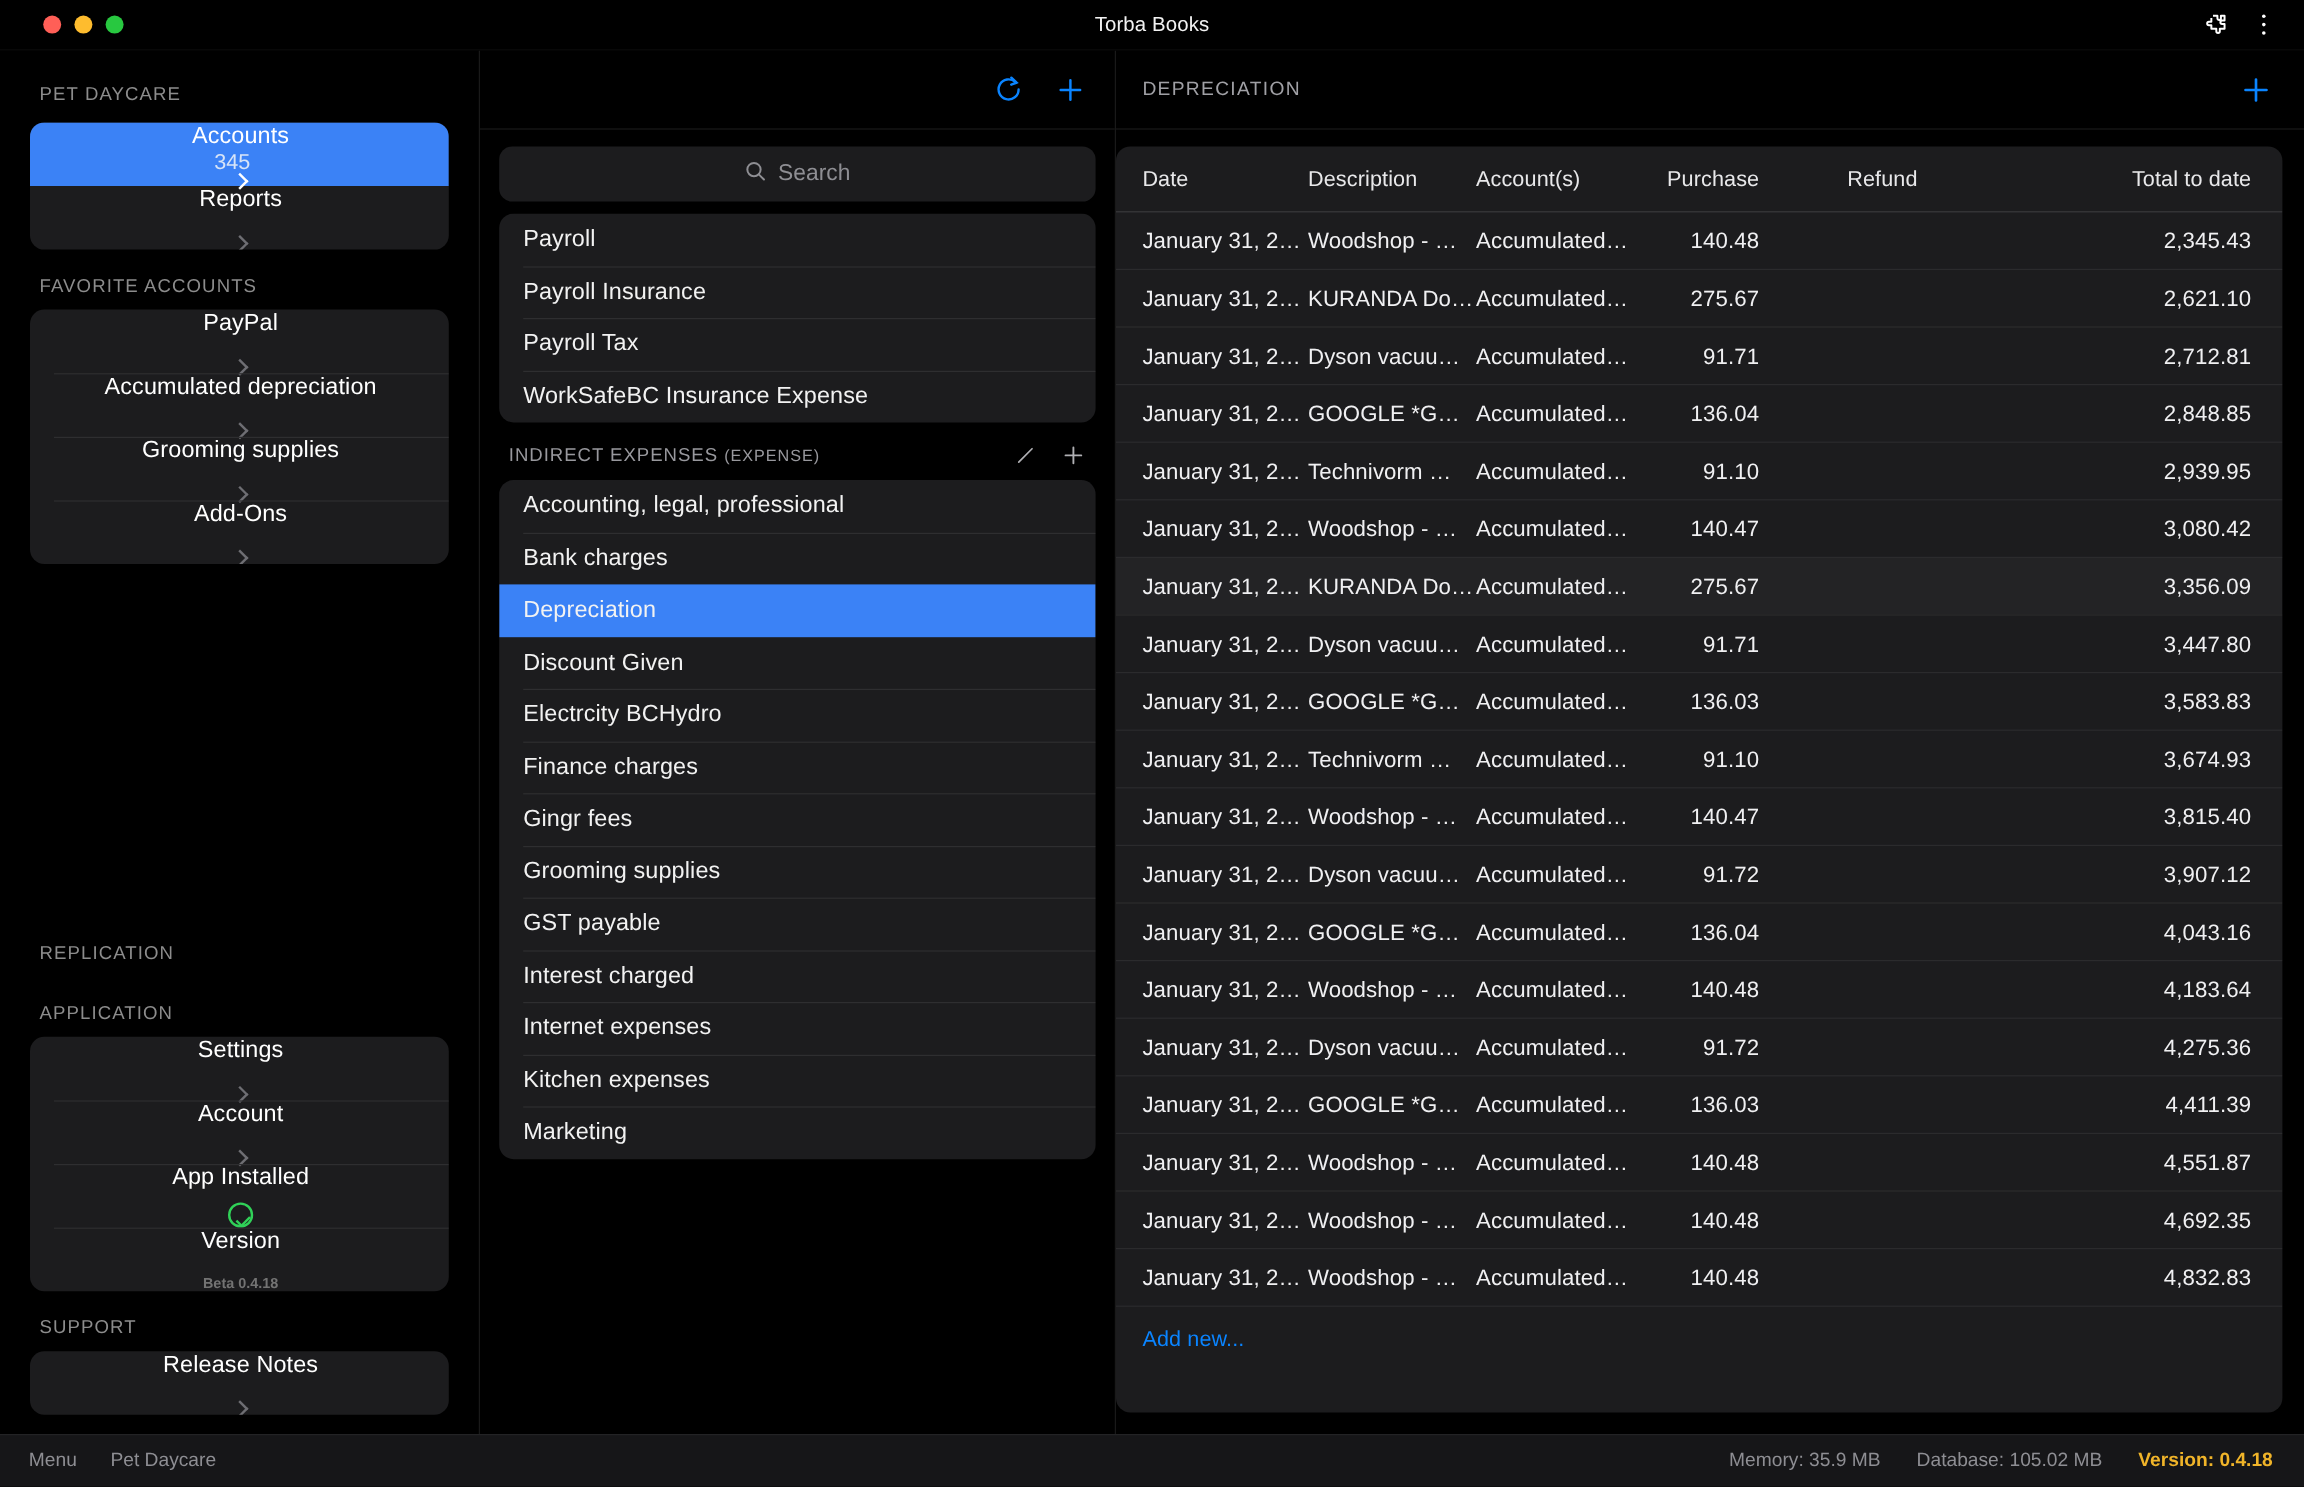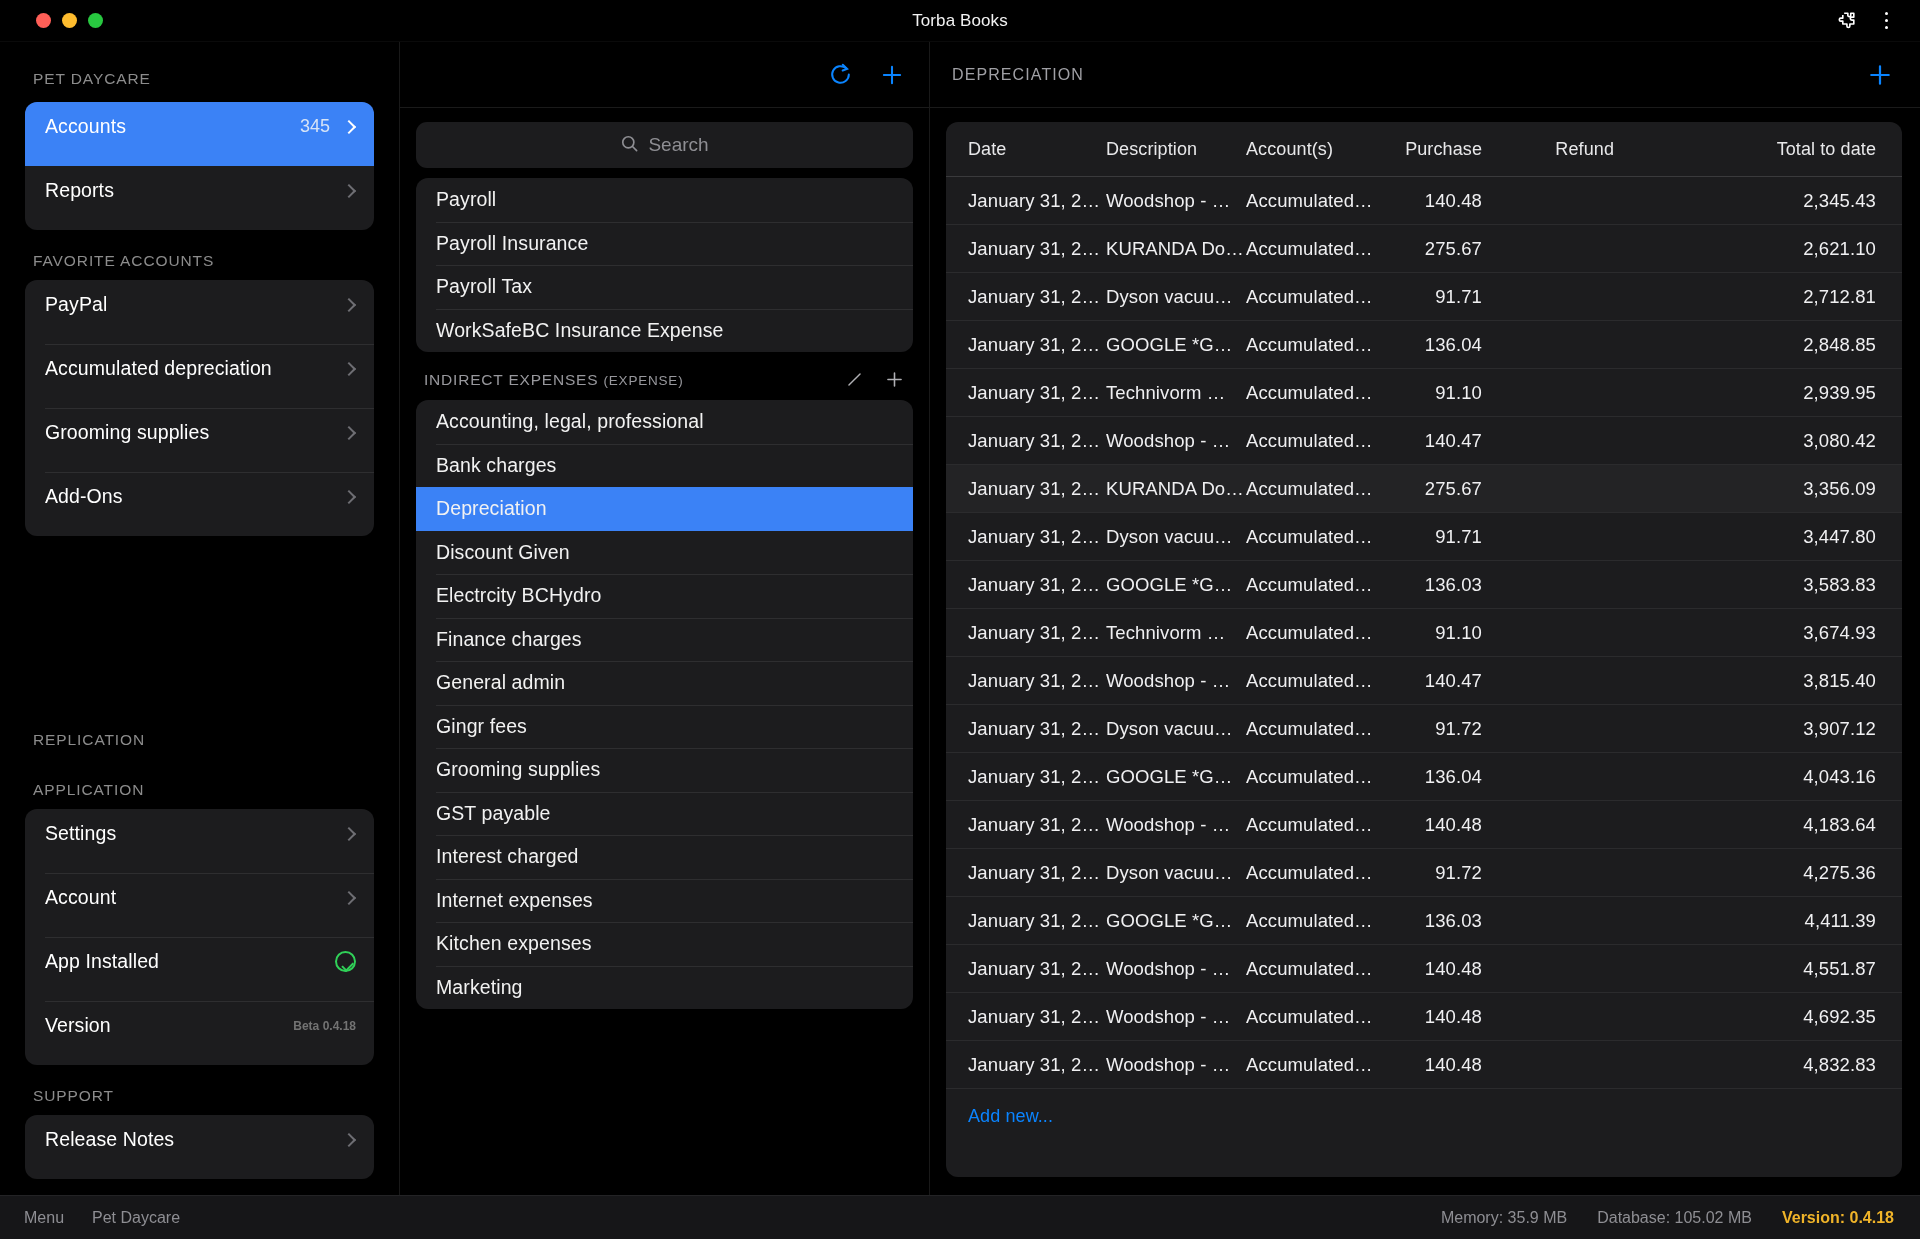--- a/index.html
+++ b/index.html
@@ -65,22 +65,22 @@
   .sec-label {
     font-size: 15.5px; color: #8c8c8c;
     letter-spacing: .9px; padding: 22px 8px 10px 8px;
     text-transform: uppercase;
   }
   .sb-top-label { padding-top: 28px; padding-bottom: 14px; }
   .group {
     background: #1c1c1e; border-radius: 12px; overflow: hidden;
   }
   .row {
-    height: 64px; display: flex; align-items: center;
-    padding: 0 18px 15px 20px; position: relative; cursor: pointer;
+    height: 53px; display: flex; align-items: center;
+    padding: 0 18px 0 20px; position: relative; cursor: pointer; flex-direction: column;
   }
   .row + .row::before {
     content: ""; position: absolute; left: 20px; right: 0; top: 0;
     height: 1px; background: #2e2e30;
   }
   .row .lbl { font-size: 19.5px; color: #fff; flex: 1 1 auto; letter-spacing: .1px; }
   .row .val { font-size: 18px; color: #8a8a8e; margin-right: 14px; }
   .row.sel { background: #3b82f6; }
   .row.sel::before { display: none; }
   .row.sel + .row::before { display: none; }
@@ -161,21 +161,21 @@
     height: 66px; flex: 0 0 66px;
     display: flex; align-items: center;
     padding: 0 26px 0 22px;
     border-bottom: 1px solid #1a1a1a;
   }
   .right-title {
     font-size: 16px; color: #a0a0a5; letter-spacing: 1.1px;
   }
   .right-head .blue-ic { margin-left: auto; }
   .table-card {
-    margin: 14px 18px 18px 16px;
+    margin: 14px 18px 18px 0;
     background: #1c1c1e; border-radius: 12px;
     flex: 1 1 auto; display: flex; flex-direction: column;
     overflow: hidden; min-height: 0;
   }
   table { width: 100%; border-collapse: collapse; table-layout: fixed; }
   thead th {
     font-size: 18px; color: #e8e8ea; font-weight: normal;
     padding: 17px 0 16px 0; text-align: left;
     border-bottom: 1.5px solid #3a3a3c;
     letter-spacing: .1px;
@@ -380,23 +380,20 @@
           <div class="mrow">
               <span class="mlbl">Discount Given</span>
             </div>
           <div class="mrow">
               <span class="mlbl">Electrcity BCHydro</span>
             </div>
           <div class="mrow">
               <span class="mlbl">Finance charges</span>
             </div>
           <div class="mrow">
-              <span class="mlbl">General admin</span>
-            </div>
-          <div class="mrow">
               <span class="mlbl">Gingr fees</span>
             </div>
           <div class="mrow">
               <span class="mlbl">Grooming supplies</span>
             </div>
           <div class="mrow">
               <span class="mlbl">GST payable</span>
             </div>
           <div class="mrow">
               <span class="mlbl">Interest charged</span>

